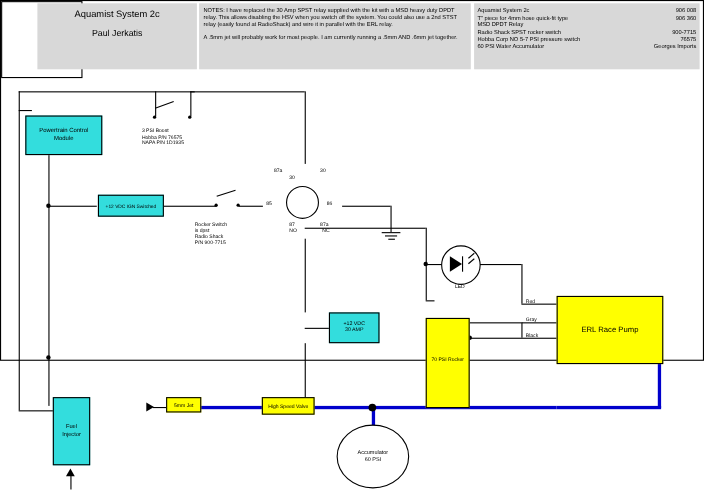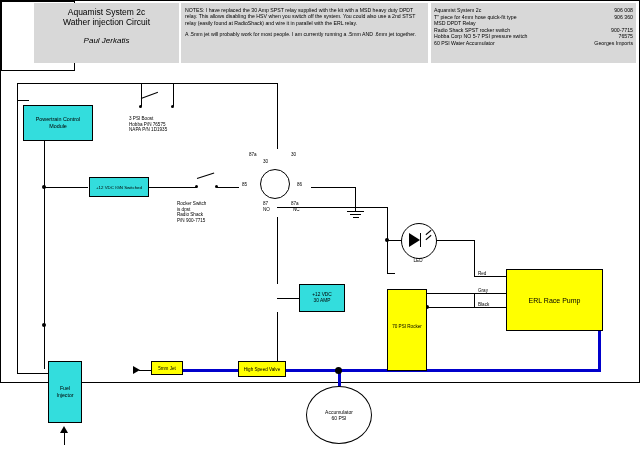--- a/index.html
+++ b/index.html
@@ -6,36 +6,36 @@
   body{
     width:640px;height:453px;
     background:#ffffff;
     font-family:"Liberation Sans", sans-serif;
     font-size:5px;
     color:#000;
     overflow:hidden;
     position:relative;
   }
   .page{
-    position:absolute;left:0;top:0;width:640px;height:383px;
+    position:absolute;left:0;top:0;width:640px;height:328px;
     border:1px solid #000;box-sizing:border-box;
     background:#fff;
   }
   
   .hdr{
     position:absolute;background:#d8d8d8;box-sizing:border-box;
     border:0;
   }
   #title-block{
     left:33px;top:2px;width:145px;height:60px;
     text-align:center;
     padding-top:4px;
   }
   #title-block .t1{font-size:8.5px;line-height:10px;}
-  #title-block .t2{font-size:8px;line-height:10px;margin-top:9px;font-style:italic;}
+  #title-block .t2{font-size:8px;line-height:10px;margin-top:9px;}
   #notes-block{
     left:180px;top:2px;width:247px;height:60px;
     padding:4px 4px 0 4px;
     font-size:5.2px;line-height:6.4px;
     text-align:left;
   }
   #notes-block p{margin:0 0 5px 0;}
   #parts-block{
     left:430px;top:2px;width:205px;height:60px;
     padding:4px 3px 0 3px;
@@ -75,21 +75,20 @@
   
   .gnd span{position:absolute;background:#000;height:1px;}
 </style>
 </head>
 <body>
 
 <div class="page">
 
   <div class="hdr" id="title-block">
     <div class="t1">Aquamist System 2c</div>
-    <div class="t1">Wather injection Circuit</div>
     <div class="t2">Paul Jerkatis</div>
   </div>
 
   <div class="hdr" id="notes-block">
     <p>NOTES: I have replaced the 30 Amp SPST relay supplied with the kit with a MSD heavy duty DPDT relay. This allows disabling the HSV when you switch off the system. You could also use a 2nd STST relay (easily found at RadioShack) and wire it in parallel with the ERL relay.</p>
     <p>A .5mm jet will probably work for most people. I am currently running a .5mm AND .6mm jet together.</p>
   </div>
 
   <div class="hdr" id="parts-block">
     <div class="part-row">

